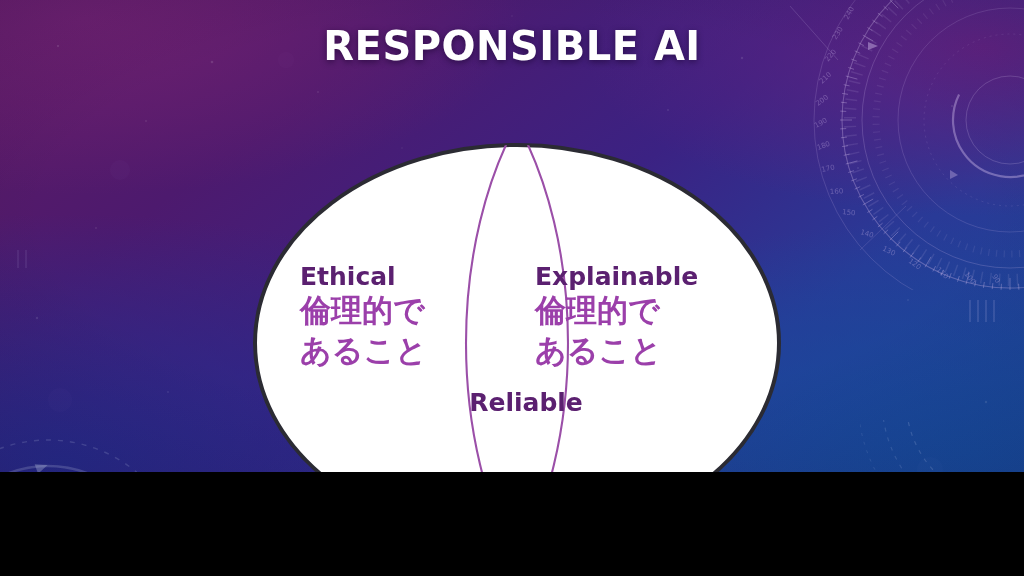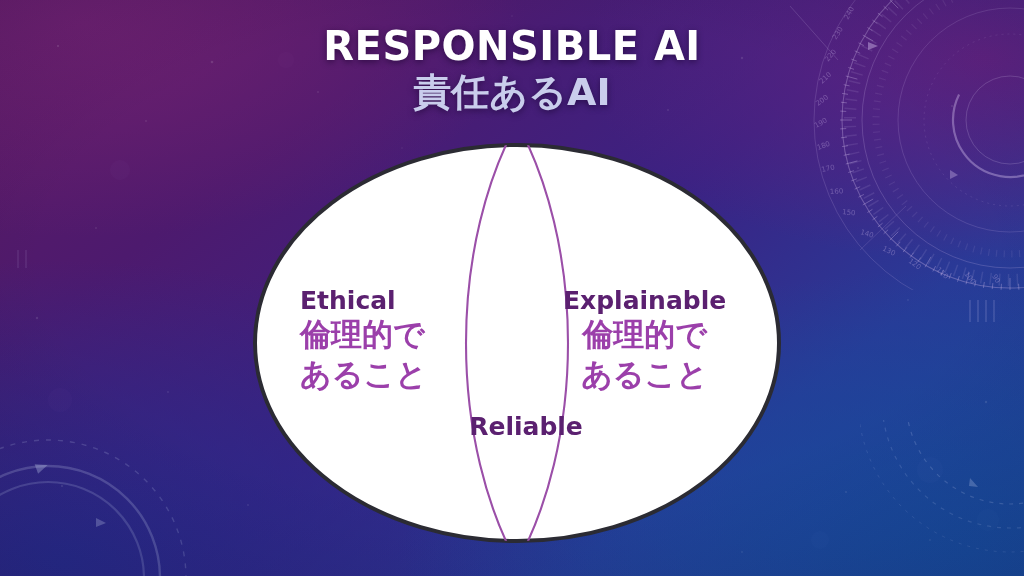--- a/index.html
+++ b/index.html
@@ -3,21 +3,21 @@
 <meta charset="utf-8">
 <style>
   html, body {
     margin: 0;
     padding: 0;
     background: #000;
   }
   #slide {
     position: relative;
     width: 1024px;
-    height: 576px;
+    height: 472px;
     overflow: hidden;
     font-family: "DejaVu Sans", "Liberation Sans", sans-serif;
     background: #3b1650;
   }
 
   
   .bg-base {
     position: absolute;
     inset: 0;
     background:
@@ -84,38 +84,37 @@
     inset: 0;
     width: 100%;
     height: 100%;
     overflow: visible;
   }
 
   
   .label {
     position: absolute;
     z-index: 5;
-    margin-top: 24px;
   }
   .label .en {
     font-size: 25px;
     font-weight: bold;
     color: #5b2070;
     line-height: 1.16;
     white-space: nowrap;
   }
   .label .ja {
     font-size: 31px;
     font-weight: bold;
     color: #9b3faa;
     line-height: 1.28;
     white-space: nowrap;
   }
   #label-ethical     { left: 300px; top: 262px; text-align: left; }
-  #label-explainable { left: 563px; top: 262px; text-align: center; }
+  #label-explainable { left: 535px; top: 262px; text-align: left; }
   #label-reliable    { left: 417px; top: 388px; width: 218px; text-align: center; }
   #label-reliable .ja { font-size: 24px; }
 </style>
 </head>
 <body>
 
 <div id="slide">
 
   <div class="bg-base"></div>
 
@@ -348,21 +347,20 @@
       <line x1="994" y1="300" x2="994" y2="322"></line>
     </g>
     <g stroke="#c6c0ee" stroke-width="1.3" opacity=".14">
       <line x1="18" y1="250" x2="18" y2="268"></line>
       <line x1="26" y1="250" x2="26" y2="268"></line>
     </g>
   </svg>
 
   <div class="title-block">
     <div class="title-en">RESPONSIBLE AI</div>
-    <div class="title-ja">責任あるAI</div>
   </div>
 
   <div id="venn-wrap">
     <svg id="venn-svg" viewBox="0 0 546 414" preserveAspectRatio="none">
       <defs>
         <clipPath id="clip-ellipse">
           <ellipse cx="273" cy="207" rx="262" ry="198"></ellipse>
         </clipPath>
       </defs>
 

